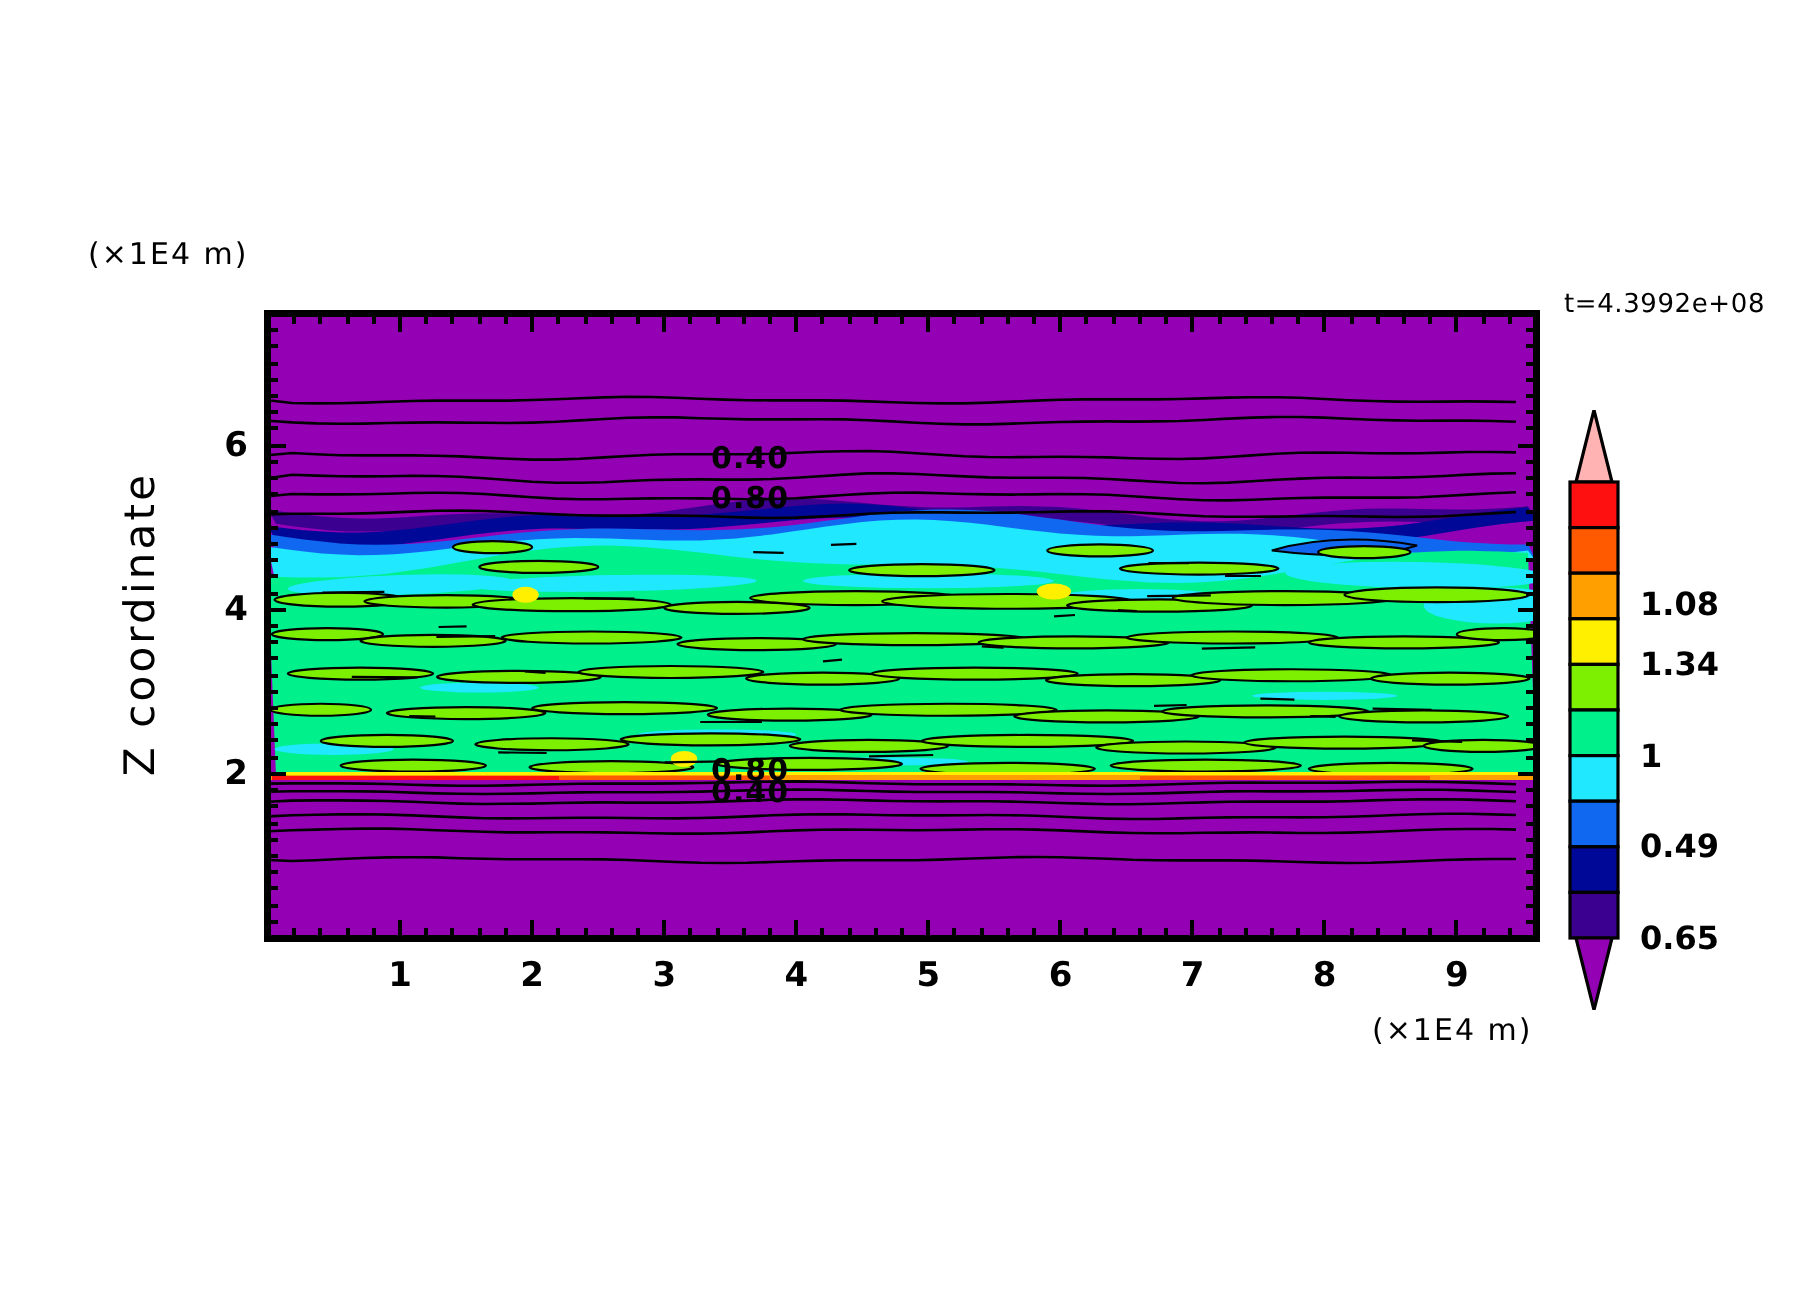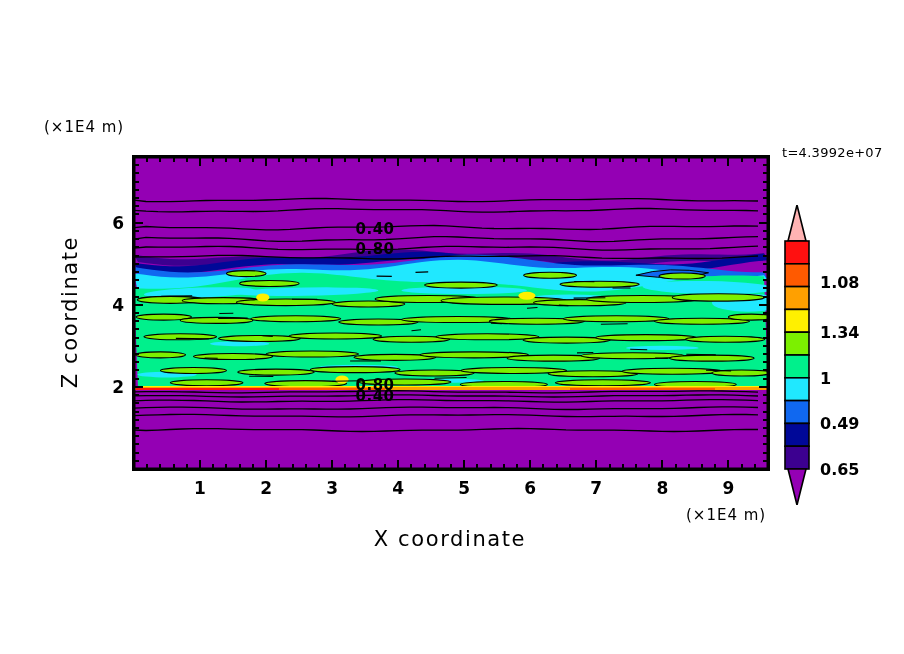--- a/index.html
+++ b/index.html
@@ -130,23 +130,22 @@
 </style>
 </head>
 <body>
 
 <div id="root">
 
 
   <div class="abs" id="y-unit">(×1E4 m)</div>
   <div class="abs" id="x-unit">(×1E4 m)</div>
 
-  <div class="abs" id="time-annotation">t=4.3992e+07</div>
-
-  <div class="abs" id="x-axis-title">X coordinate</div>
+  <div class="abs" id="time-annotation">t=4.3992e+08</div>
+
   <div class="abs" id="y-axis-title">Z coordinate</div>
 
 
   <div class="abs" id="plot-frame">
     <svg id="plot-canvas" width="634" height="312" viewBox="0 0 634 312" preserveAspectRatio="none">
         <rect x="0" y="0" width="634" height="312" fill="#9400B4" shape-rendering="crispEdges"></rect>
         <path d="M 0 97.7 L 9 99.1 L 18 100.3 L 27 101.3 L 36 101.9 L 45 102.2 L 54 102.2 L 63 101.9 L 72 101.4 L 81 100.8 L 90 100.3 L 99 99.9 L 108 99.6 L 117 99.6 L 126 99.8 L 135 100.1 L 144 100.5 L 153 100.8 L 162 101.0 L 171 100.9 L 180 100.5 L 189 99.7 L 198 98.7 L 207 97.5 L 216 96.2 L 225 94.9 L 234 93.8 L 243 92.9 L 252 92.4 L 261 92.2 L 270 92.4 L 279 92.9 L 288 93.6 L 297 94.4 L 306 95.2 L 315 95.9 L 324 96.4 L 333 96.7 L 342 96.7 L 351 96.6 L 360 96.3 L 369 96.1 L 378 96.0 L 387 96.2 L 396 96.5 L 405 97.2 L 414 98.1 L 423 99.2 L 432 100.4 L 441 101.6 L 450 102.6 L 459 103.3 L 468 103.6 L 477 103.6 L 486 103.2 L 495 102.5 L 504 101.5 L 513 100.5 L 522 99.5 L 531 98.6 L 540 97.9 L 549 97.4 L 558 97.3 L 567 97.3 L 576 97.5 L 585 97.6 L 594 97.8 L 603 97.7 L 612 97.4 L 621 96.9 L 630 96.1 L 634 102.3 L 625 103.1 L 616 103.8 L 607 104.2 L 598 104.3 L 589 104.3 L 580 104.1 L 571 103.9 L 562 103.8 L 553 103.9 L 544 104.2 L 535 104.8 L 526 105.6 L 517 106.6 L 508 107.6 L 499 108.6 L 490 109.5 L 481 110.0 L 472 110.2 L 463 110.1 L 454 109.5 L 445 108.6 L 436 107.5 L 427 106.3 L 418 105.2 L 409 104.2 L 400 103.4 L 391 102.9 L 382 102.6 L 373 102.6 L 364 102.8 L 355 103.0 L 346 103.2 L 337 103.3 L 328 103.1 L 319 102.7 L 310 102.1 L 301 101.4 L 292 100.5 L 283 99.8 L 274 99.2 L 265 98.8 L 256 98.8 L 247 99.2 L 238 99.9 L 229 101.0 L 220 102.2 L 211 103.5 L 202 104.8 L 193 105.9 L 184 106.8 L 175 107.3 L 166 107.5 L 157 107.5 L 148 107.2 L 139 106.8 L 130 106.5 L 121 106.2 L 112 106.2 L 103 106.3 L 94 106.7 L 85 107.2 L 76 107.7 L 67 108.3 L 58 108.7 L 49 108.8 L 40 108.7 L 31 108.2 L 22 107.3 L 13 106.2 L 4 104.9 Z" fill="#3C0090"></path>
         <path d="M 0 106.0 L 9 107.1 L 18 108.1 L 27 108.8 L 36 109.2 L 45 109.3 L 54 109.0 L 63 108.3 L 72 107.4 L 81 106.3 L 90 105.1 L 99 103.9 L 108 102.7 L 117 101.8 L 126 101.0 L 135 100.5 L 144 100.2 L 153 100.1 L 162 100.3 L 171 100.5 L 180 100.7 L 189 100.8 L 198 100.8 L 207 100.6 L 216 100.2 L 225 99.6 L 234 98.9 L 243 98.0 L 252 97.1 L 261 96.2 L 270 95.5 L 279 95.0 L 288 94.8 L 297 95.0 L 306 95.5 L 315 96.3 L 324 97.4 L 333 98.7 L 342 100.1 L 351 101.5 L 360 102.8 L 369 104.0 L 378 104.9 L 387 105.5 L 396 105.8 L 405 105.8 L 414 105.7 L 423 105.4 L 432 105.0 L 441 104.6 L 450 104.3 L 459 104.2 L 468 104.2 L 477 104.5 L 486 104.9 L 495 105.5 L 504 106.1 L 513 106.6 L 522 107.1 L 531 107.4 L 540 107.4 L 549 107.0 L 558 106.4 L 567 105.5 L 576 104.3 L 585 102.9 L 594 101.5 L 603 100.0 L 612 98.7 L 621 97.5 L 630 96.7 L 634 103.3 L 625 104.1 L 616 105.1 L 607 106.4 L 598 107.8 L 589 109.3 L 580 110.7 L 571 112.0 L 562 113.0 L 553 113.8 L 544 114.2 L 535 114.4 L 526 114.2 L 517 113.8 L 508 113.3 L 499 112.7 L 490 112.1 L 481 111.6 L 472 111.3 L 463 111.2 L 454 111.2 L 445 111.4 L 436 111.8 L 427 112.2 L 418 112.5 L 409 112.8 L 400 112.8 L 391 112.6 L 382 112.2 L 373 111.4 L 364 110.4 L 355 109.1 L 346 107.7 L 337 106.3 L 328 105.0 L 319 103.8 L 310 102.8 L 301 102.2 L 292 101.8 L 283 101.9 L 274 102.2 L 265 102.9 L 256 103.7 L 247 104.6 L 238 105.5 L 229 106.3 L 220 107.0 L 211 107.5 L 202 107.7 L 193 107.8 L 184 107.7 L 175 107.5 L 166 107.3 L 157 107.2 L 148 107.1 L 139 107.3 L 130 107.7 L 121 108.4 L 112 109.3 L 103 110.3 L 94 111.5 L 85 112.8 L 76 113.9 L 67 115.0 L 58 115.7 L 49 116.2 L 40 116.3 L 31 116.0 L 22 115.4 L 13 114.6 L 4 113.5 Z" fill="#000898"></path>
         <path d="M 0 110.1 L 9 111.5 L 18 112.8 L 27 113.8 L 36 114.7 L 45 115.2 L 54 115.4 L 63 115.3 L 72 114.9 L 81 114.2 L 90 113.4 L 99 112.4 L 108 111.4 L 117 110.3 L 126 109.4 L 135 108.6 L 144 108.0 L 153 107.6 L 162 107.3 L 171 107.3 L 180 107.4 L 189 107.6 L 198 107.8 L 207 108.0 L 216 108.1 L 225 108.0 L 234 107.8 L 243 107.3 L 252 106.6 L 261 105.7 L 270 104.6 L 279 103.4 L 288 102.2 L 297 101.0 L 306 99.9 L 315 98.9 L 324 98.2 L 333 97.8 L 342 97.7 L 351 98.0 L 360 98.5 L 369 99.3 L 378 100.4 L 387 101.6 L 396 102.8 L 405 104.1 L 414 105.3 L 423 106.4 L 432 107.3 L 441 107.9 L 450 108.4 L 459 108.6 L 468 108.6 L 477 108.5 L 486 108.3 L 495 108.0 L 504 107.8 L 513 107.8 L 522 107.8 L 531 108.0 L 540 108.5 L 549 109.1 L 558 109.9 L 567 110.8 L 576 111.8 L 585 112.8 L 594 113.7 L 603 114.4 L 612 114.9 L 621 115.2 L 630 115.2 L 634 123.3 L 625 123.4 L 616 123.3 L 607 122.9 L 598 122.2 L 589 121.4 L 580 120.4 L 571 119.4 L 562 118.5 L 553 117.6 L 544 116.9 L 535 116.4 L 526 116.1 L 517 116.0 L 508 116.0 L 499 116.2 L 490 116.4 L 481 116.6 L 472 116.8 L 463 116.8 L 454 116.7 L 445 116.4 L 436 115.8 L 427 115.0 L 418 114.0 L 409 112.9 L 400 111.6 L 391 110.3 L 382 109.1 L 373 108.0 L 364 107.1 L 355 106.4 L 346 106.0 L 337 106.0 L 328 106.2 L 319 106.8 L 310 107.6 L 301 108.7 L 292 109.9 L 283 111.1 L 274 112.3 L 265 113.4 L 256 114.4 L 247 115.2 L 238 115.8 L 229 116.1 L 220 116.3 L 211 116.3 L 202 116.1 L 193 115.9 L 184 115.7 L 175 115.5 L 166 115.5 L 157 115.7 L 148 116.0 L 139 116.5 L 130 117.2 L 121 118.1 L 112 119.1 L 103 120.2 L 94 121.2 L 85 122.1 L 76 122.9 L 67 123.4 L 58 123.6 L 49 123.5 L 40 123.1 L 31 122.4 L 22 121.5 L 13 120.3 L 4 119.0 Z" fill="#1068F0"></path>
         <path d="M 0 116.4 L 9 117.6 L 18 118.8 L 27 119.7 L 36 120.3 L 45 120.6 L 54 120.5 L 63 120.1 L 72 119.4 L 81 118.5 L 90 117.4 L 99 116.2 L 108 115.1 L 117 114.1 L 126 113.2 L 135 112.6 L 144 112.2 L 153 112.0 L 162 112.1 L 171 112.3 L 180 112.6 L 189 112.9 L 198 113.2 L 207 113.3 L 216 113.2 L 225 112.8 L 234 112.2 L 243 111.3 L 252 110.2 L 261 108.9 L 270 107.6 L 279 106.3 L 288 105.1 L 297 104.0 L 306 103.3 L 315 102.9 L 324 102.8 L 333 103.0 L 342 103.6 L 351 104.4 L 360 105.4 L 369 106.6 L 378 107.7 L 387 108.8 L 396 109.7 L 405 110.4 L 414 110.9 L 423 111.1 L 432 111.1 L 441 110.9 L 450 110.6 L 459 110.3 L 468 110.0 L 477 109.9 L 486 109.9 L 495 110.2 L 504 110.7 L 513 111.5 L 522 112.5 L 531 113.8 L 540 115.1 L 549 116.4 L 558 117.7 L 567 118.8 L 576 119.7 L 585 120.3 L 594 120.5 L 603 120.4 L 612 120.0 L 621 119.3 L 630 118.3 L 634 123.8 L 625 123.3 L 616 122.9 L 607 122.6 L 598 122.5 L 589 122.6 L 580 123.0 L 571 123.6 L 562 124.5 L 553 125.7 L 544 127.0 L 535 128.5 L 526 130.1 L 517 131.8 L 508 133.3 L 499 134.8 L 490 136.1 L 481 137.2 L 472 138.0 L 463 138.4 L 454 138.6 L 445 138.5 L 436 138.1 L 427 137.4 L 418 136.6 L 409 135.6 L 400 134.6 L 391 133.6 L 382 132.6 L 373 131.7 L 364 131.0 L 355 130.4 L 346 130.0 L 337 129.7 L 328 129.6 L 319 129.5 L 310 129.5 L 301 129.4 L 292 129.3 L 283 129.1 L 274 128.8 L 265 128.3 L 256 127.7 L 247 126.9 L 238 126.0 L 229 124.9 L 220 123.9 L 211 122.8 L 202 121.9 L 193 121.1 L 184 120.4 L 175 120.0 L 166 119.9 L 157 120.1 L 148 120.7 L 139 121.5 L 130 122.6 L 121 123.9 L 112 125.4 L 103 127.0 L 94 128.6 L 85 130.2 L 76 131.6 L 67 133.0 L 58 134.0 L 49 134.9 L 40 135.5 L 31 135.8 L 22 135.9 L 13 135.8 L 4 135.5 Z" fill="#20E8FF"></path>
@@ -477,20 +476,20 @@
         <rect x="3" y="127.2" width="24" height="22.8" fill="#7CF000" stroke="#000" stroke-width="1.6"></rect>
         <rect x="3" y="150" width="24" height="22.8" fill="#00F08C" stroke="#000" stroke-width="1.6"></rect>
         <rect x="3" y="172.8" width="24" height="22.8" fill="#20E8FF" stroke="#000" stroke-width="1.6"></rect>
         <rect x="3" y="195.6" width="24" height="22.8" fill="#1068F0" stroke="#000" stroke-width="1.6"></rect>
         <rect x="3" y="218.4" width="24" height="22.8" fill="#000898" stroke="#000" stroke-width="1.6"></rect>
         <rect x="3" y="241.20000000000002" width="24" height="22.8" fill="#3C0090" stroke="#000" stroke-width="1.6"></rect>
         <path d="M 15 300 L 24 264 L 6 264 Z" fill="#9400B4" stroke="#000" stroke-width="1.6"></path>
       </svg>
   </div>
   <div id="cb-label-layer">
-      <div class="cb-label" style="top: 282px;">1.08</div>
+      <div class="cb-label" style="top: 302px;">1.08</div>
       <div class="cb-label" style="top: 332.2px;">1.34</div>
       <div class="cb-label" style="top: 377.8px;">1</div>
       <div class="cb-label" style="top: 423.4px;">0.49</div>
       <div class="cb-label" style="top: 469px;">0.65</div>
     </div>
 
 </div>
 
 </body></html>

